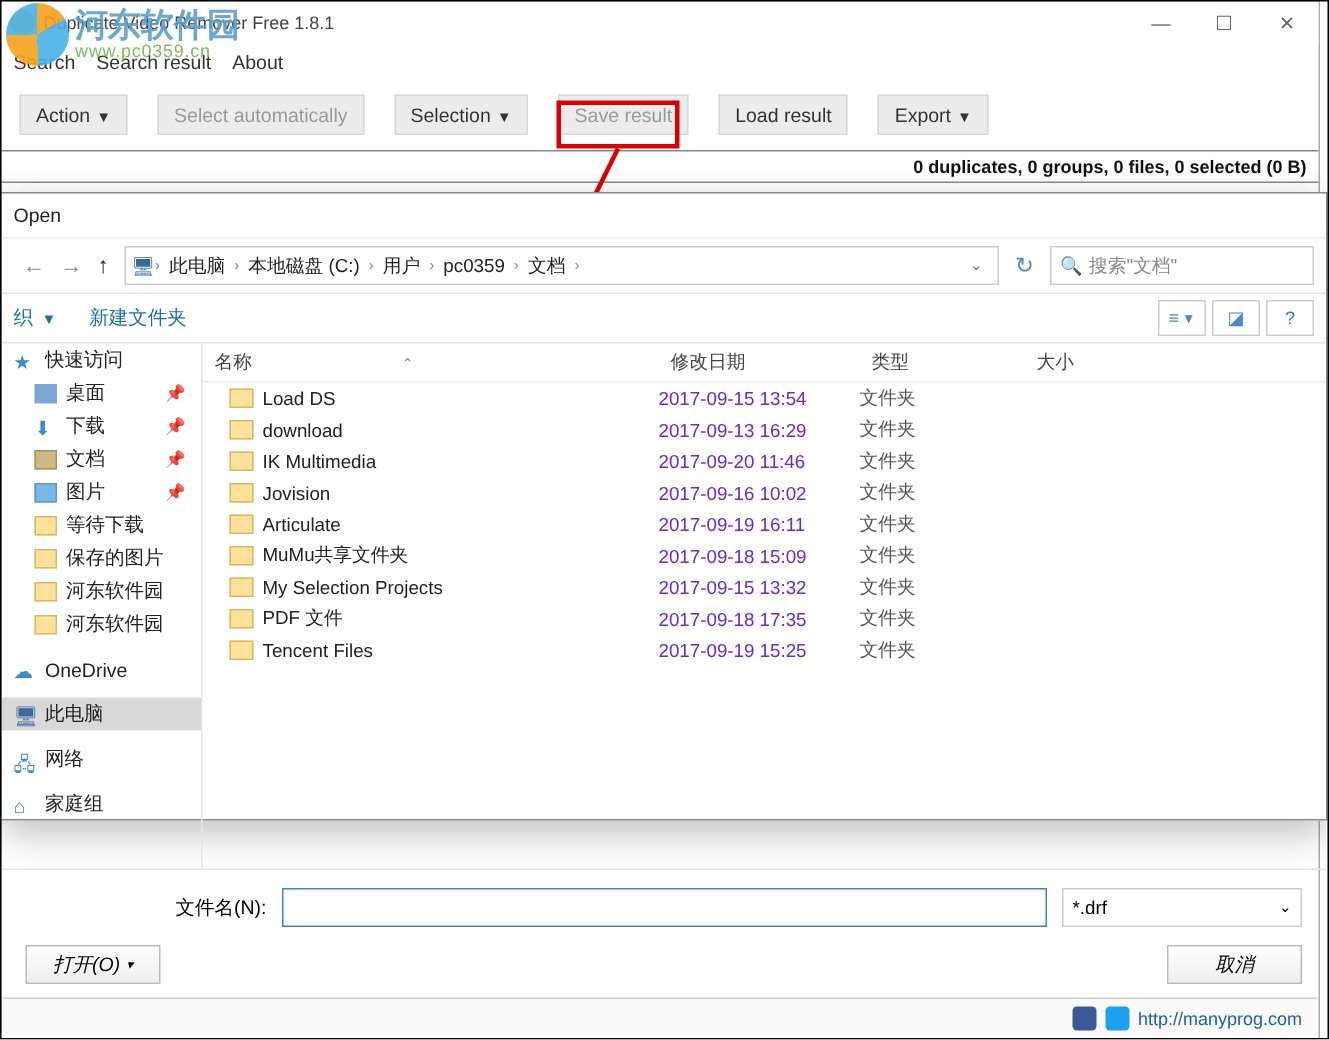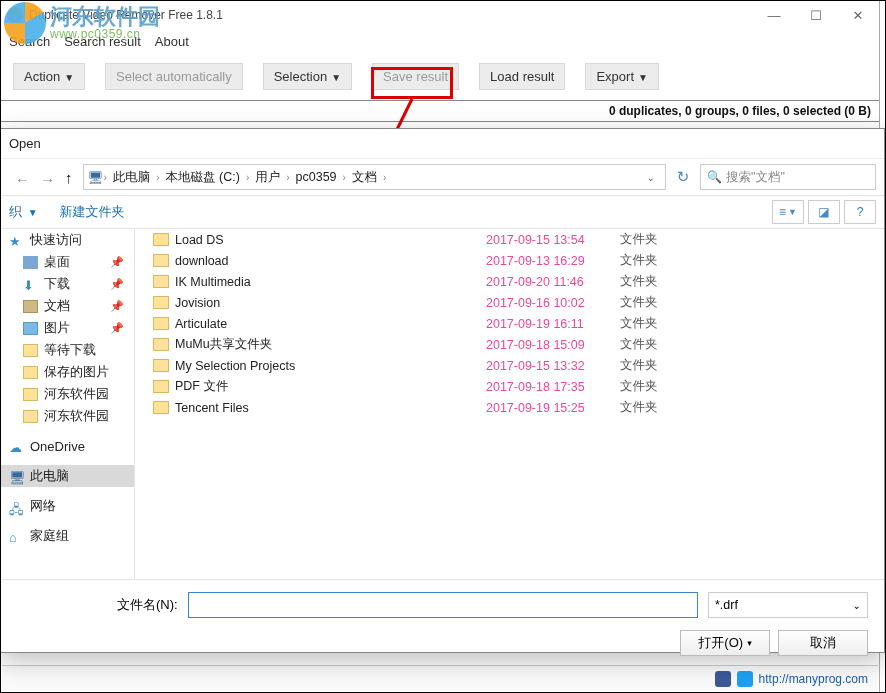--- a/index.html
+++ b/index.html
@@ -25,21 +25,21 @@
 .arrow-svg { position: absolute; pointer-events: none; }
 
 
 .watermark { position: absolute; left: 4px; top: 2px; display: flex; align-items: center; gap: 4px; opacity: .9; }
 .watermark .wm-logo { width: 42px; height: 42px; border-radius: 50%; display: inline-block; background: conic-gradient(#f7a11b 0 60deg,#49b1e8 60deg 180deg,#f7a11b 180deg 270deg,#49b1e8 270deg 360deg); }
 .watermark .wm-text { display: flex; flex-direction: column; line-height: 1; }
 .watermark .wm-text .big { font-size: 22px; font-weight: 700; color: #5aa0c8; }
 .watermark .wm-text .small { font-size: 12px; color: #6fb54b; letter-spacing: .5px; }
 
 
-.dialog { position: absolute; left: 0; top: 128px; width: 885px; height: 525px; background: #fff; border: 1px solid #888; box-shadow: 0 8px 24px rgba(0,0,0,.25); }
+.dialog { position: absolute; left: 0; top: 128px; width: 885px; height: 419px; background: #fff; border: 1px solid #888; box-shadow: 0 8px 24px rgba(0,0,0,.25); }
 .dlg-title { height: 30px; display: flex; align-items: center; padding-left: 8px; font-size: 13px; color: #222; border-bottom: 1px solid #eee; }
 .dlg-nav { height: 36px; display: flex; align-items: center; gap: 4px; padding: 0 8px; }
 .nav-arrows { display: flex; align-items: center; gap: 10px; color: #888; padding: 0 6px; }
 .nav-arrows span { font-size: 15px; }
 .nav-arrows .enabled { color: #222; }
 .breadcrumb { flex: 1; height: 26px; border: 1px solid #ccc; display: flex; align-items: center; font-size: 12.5px; color: #222; padding: 0 4px; }
 .breadcrumb .seg { padding: 0 6px; }
 .breadcrumb .chev { color: #888; font-size: 10px; }
 .breadcrumb .drop { margin-left: auto; padding: 0 6px; color: #666; font-size: 10px; }
 .nav-refresh { width: 26px; height: 26px; display: flex; align-items: center; justify-content: center; color: #4a89c8; font-size: 15px; }
@@ -75,30 +75,30 @@
 .fl-head { height: 26px; display: flex; align-items: center; font-size: 12.5px; color: #444; border-bottom: 1px solid #eee; }
 .fl-head .col { padding-left: 8px; }
 .col-name { width: 304px; display: flex; align-items: center; }
 .col-name .sort { margin-left: 100px; color: #888; font-size: 9px; }
 .col-date { width: 134px; }
 .col-type { width: 110px; }
 .col-size { width: 80px; }
 .fl-row { height: 21px; display: flex; align-items: center; font-size: 12.5px; color: #222; }
 .fl-row .fic { width: 16px; height: 13px; background: #ffe299; border: 1px solid #d8b862; margin: 0 6px 0 18px; display: inline-block; }
 .fl-row .fname { width: 264px; }
-.fl-row .fdate { width: 134px; color: #ec4899; margin-left: 47px; }
+.fl-row .fdate { width: 134px; color: #6d28d9; }
 .fl-row .ftype { width: 110px; color: #555; }
 
 .dlg-bottom { border-top: 1px solid #e5e5e5; padding: 12px 16px; }
 .filerow { display: flex; align-items: center; gap: 10px; margin-bottom: 12px; }
 .filerow label { font-size: 13px; margin-left: 100px; }
 .filerow .fname-input { flex: 1; height: 26px; border: 1px solid #3a86c8; outline: none; padding: 0 6px; font-size: 13px; }
 .filerow .filter { width: 160px; height: 26px; border: 1px solid #ccc; display: flex; align-items: center; padding: 0 6px; font-size: 12.5px; }
 .filter .caret { margin-left: auto; font-size: 10px; }
-.btnrow { display: flex; justify-content: flex-end; gap: 8px; }
+.btnrow { display: flex; justify-content: space-between; gap: 8px; font-style: italic; }
 .dlg-btn { width: 90px; height: 26px; border: 1px solid #bbb; background: linear-gradient(#fefefe,#eee); font-size: 13px; display: flex; align-items: center; justify-content: center; }
 .dlg-btn .caret { margin-left: 4px; font-size: 9px; }
 
 
 .footer { position: absolute; left: 1px; right: 1px; bottom: 1px; height: 26px; border-top: 1px solid #ccc; display: flex; align-items: center; justify-content: flex-end; padding: 0 10px; font-size: 12px; background: #fafafa; gap: 6px; }
 .footer .fic { width: 16px; height: 16px; border-radius: 3px; display: inline-block; }
 .footer .fb { background: #3b5998; }
 .footer .tw { background: #1da1f2; }
 .footer a { color: #1a5fb0; text-decoration: none; }
 
@@ -256,20 +256,29 @@
           <span class="ic ic-net">🖧</span>
           <span>网络</span>
         </div>
         <div style="height: 8px;"></div>
         <div class="side-item">
           <span class="ic ic-home">⌂</span>
           <span>家庭组</span>
         </div>
       </div>
     <div class="filelist">
+      <div class="fl-head">
+        <div class="col col-name">
+            <span>名称</span>
+            <span class="sort">⌃</span>
+          </div>
+        <div class="col col-date">修改日期</div>
+        <div class="col col-type">类型</div>
+        <div class="col col-size">大小</div>
+      </div>
       <div id="rows">
           <div class="fl-row">
             <span class="fic"></span>
             <span class="fname">Load DS</span>
             <span class="fdate">2017-09-15 13:54</span>
             <span class="ftype">文件夹</span>
           </div>
           <div class="fl-row">
             <span class="fic"></span>
             <span class="fname">download</span>

